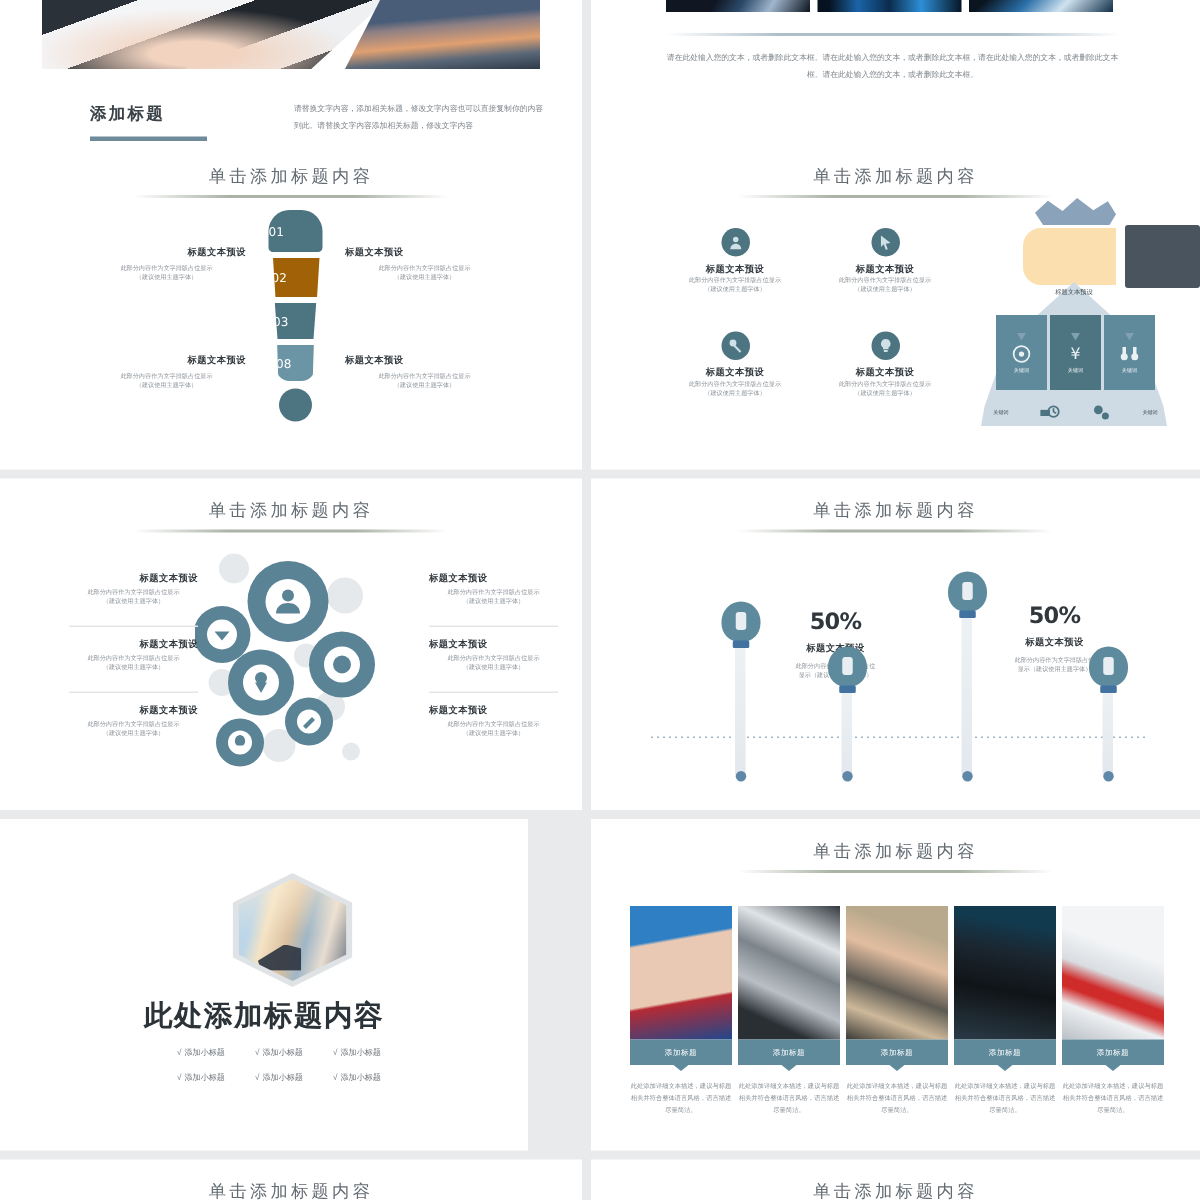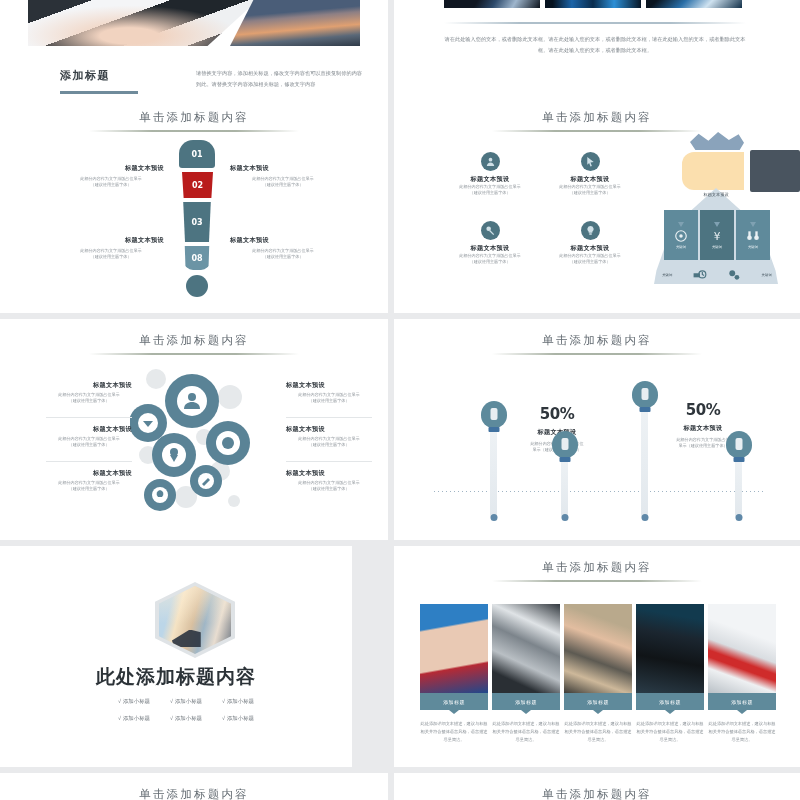--- a/index.html
+++ b/index.html
@@ -79,25 +79,25 @@
   .s2-i2 { background: linear-gradient(90deg,#06121f 0 8%, #1b64a8 28%, #0a2c4d 50%, #2d8fd6 72%, #071626 100%); }
   .s2-i3 { background: linear-gradient(135deg,#0a1520 0 20%, #2a6fa8 45%, #cfe2f0 68%, #123049 100%); }
   .s2-rule { position: absolute; left: 50px; top: 94px; width: 302px; height: 1.5px;
     background: linear-gradient(to right, rgba(160,180,195,0), #aebfca 25%, #aebfca 75%, rgba(160,180,195,0)); }
   .s2-body { position: absolute; left: 48px; top: 106px; width: 306px;
     font-size: 5.2px; color: #7f868c; line-height: 2.1; text-align: center; }
 
   
   #s3 { left: 0; top: 96px; width: 388px; height: 217px; }
   .excl { position: absolute; left: 179px; top: 44px; width: 36px; }
-  .seg { position: relative; margin-bottom: 4px; color: #fff; font-size: 8px; font-weight: bold;
-         display: flex; align-items: center; justify-content: center; font-family: "DejaVu Sans", sans-serif; }
+  .seg { position: relative; margin-bottom: 4px; color: #fff; font-size: 8px; font-weight: normal;
+         display: flex; align-items: center; justify-content: flex-start; font-family: "DejaVu Sans", sans-serif; }
   .seg1 { height: 28px; background: #4d7481; border-radius: 14px 14px 3px 3px; width: 36px; margin-left: 0; }
-  .seg2 { height: 26px; background: #b91c1c; width: 33px; margin-left: 2px; clip-path: polygon(3% 0,97% 0,92% 100%,8% 100%); }
-  .seg3 { height: 40px; background: #4d7481; width: 30px; margin-left: 3px; clip-path: polygon(4% 0,96% 0,90% 100%,10% 100%); }
+  .seg2 { height: 26px; background: #a16207; width: 33px; margin-left: 2px; clip-path: polygon(3% 0,97% 0,92% 100%,8% 100%); }
+  .seg3 { height: 24px; background: #4d7481; width: 30px; margin-left: 3px; clip-path: polygon(4% 0,96% 0,90% 100%,10% 100%); }
   .seg4 { height: 24px; background: #6b94a5; width: 26px; margin-left: 5px; border-radius: 0 0 9px 9px;
           clip-path: polygon(3% 0,97% 0,94% 100%,6% 100%); }
   .dot-excl { width: 22px; height: 22px; border-radius: 50%; background: #4d7481; margin: 5px auto 0; }
 
   .s3-l1 { position: absolute; left: 58px;  top: 68px;  width: 106px; text-align: right; }
   .s3-l2 { position: absolute; left: 58px;  top: 140px; width: 106px; text-align: right; }
   .s3-r1 { position: absolute; left: 230px; top: 68px;  width: 106px; text-align: left; }
   .s3-r2 { position: absolute; left: 230px; top: 140px; width: 106px; text-align: left; }
   .s3-l1 .ttl-b, .s3-l2 .ttl-b, .s3-r1 .ttl-b, .s3-r2 .ttl-b { text-align: center; margin-top: 3px; }
 

